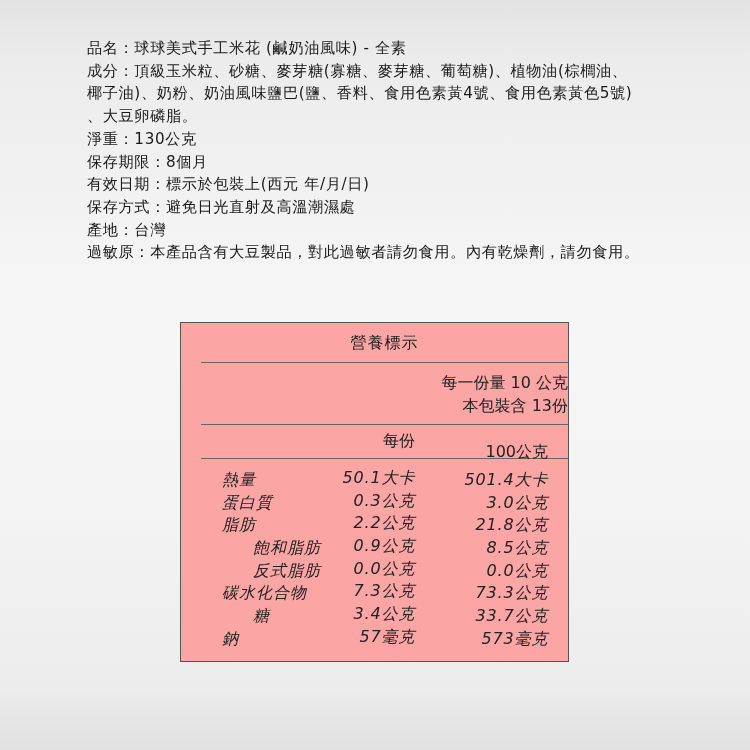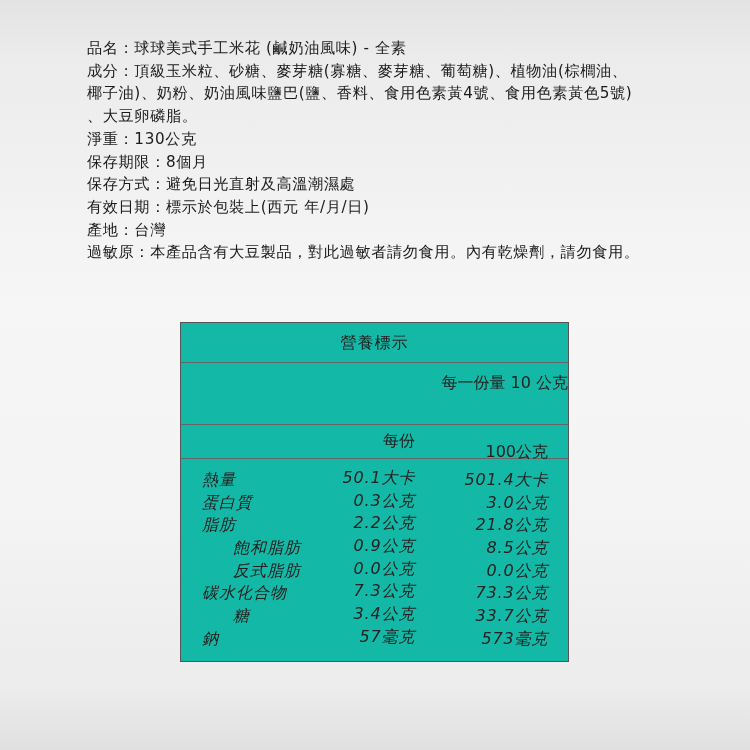--- a/index.html
+++ b/index.html
@@ -32,22 +32,23 @@
     }
     .nutrition {
       position: absolute;
       left: 180px;
       top: 322px;
       width: 389px;
       height: 340px;
       border: 1px solid #555;
       border-left-width: 1.5px;
       box-sizing: border-box;
-      background: #14b8a6;
+      background: #fca5a5;
       color: #222;
+      padding-left: 20px;
     }
     .n-title {
       height: 40px;
       border-bottom: 1.5px solid #666;
       text-align: center;
       font-size: 16px;
       line-height: 40px;
       letter-spacing: 1px;
       box-sizing: border-box;
     }
@@ -126,31 +127,32 @@
 </head>
 <body>
 
 <div class="info">
   <span class="info-line">品名：球球美式手工米花 (鹹奶油風味) - 全素</span>
   <span class="info-line">成分：頂級玉米粒、砂糖、麥芽糖(寡糖、麥芽糖、葡萄糖)、植物油(棕櫚油、</span>
   <span class="info-line">椰子油)、奶粉、奶油風味鹽巴(鹽、香料、食用色素黃4號、食用色素黃色5號)</span>
   <span class="info-line">、大豆卵磷脂。</span>
   <span class="info-line">淨重：130公克</span>
   <span class="info-line">保存期限：8個月</span>
+  <span class="info-line">有效日期：標示於包裝上(西元 年/月/日)</span>
   <span class="info-line">保存方式：避免日光直射及高溫潮濕處</span>
-  <span class="info-line">有效日期：標示於包裝上(西元 年/月/日)</span>
   <span class="info-line">產地：台灣</span>
   <span class="info-line">過敏原：本產品含有大豆製品，對此過敏者請勿食用。內有乾燥劑，請勿食用。</span>
 </div>
 
 <div class="nutrition">
   <div class="n-title">營養標示</div>
 
   <div class="n-serving">
     <span class="n-serving-line">每一份量 10 公克</span>
+    <span class="n-serving-line">本包裝含 13份</span>
   </div>
 
   <div class="n-header">
     <span class="col-per">每份</span>
     <span class="col-100">100公克</span>
   </div>
 
   <div class="n-rows">
     <div class="n-row">
       <span class="nutrient">熱量</span>

